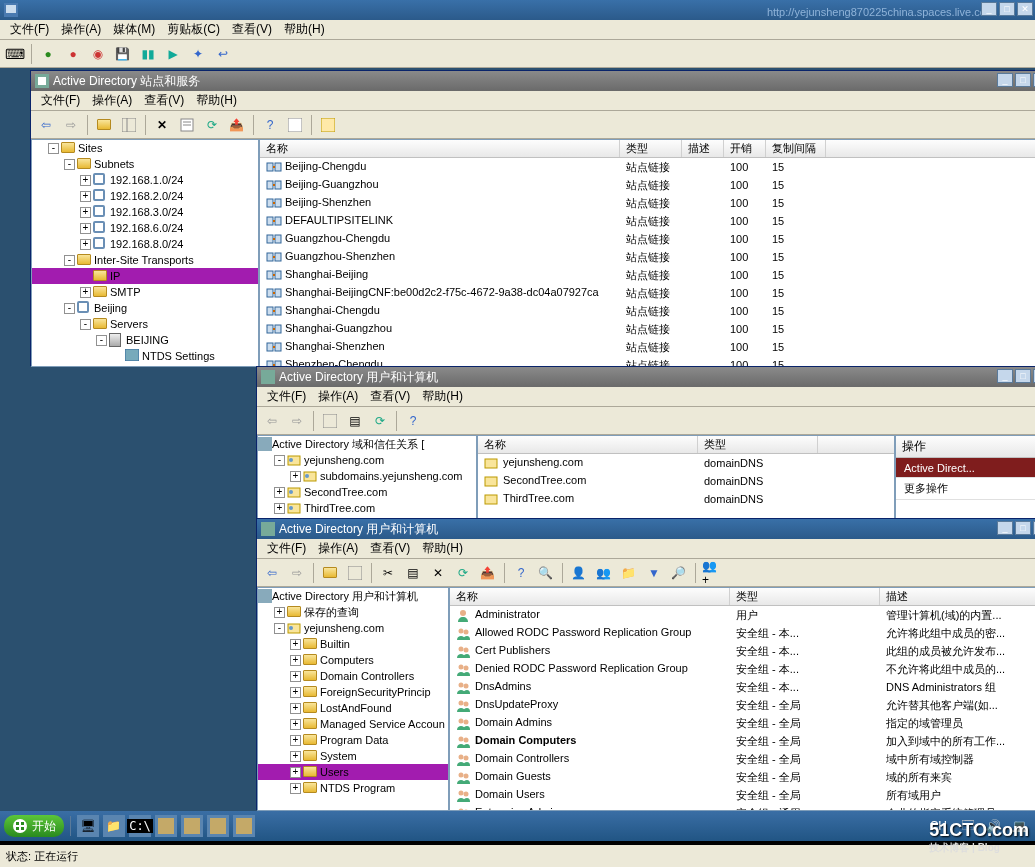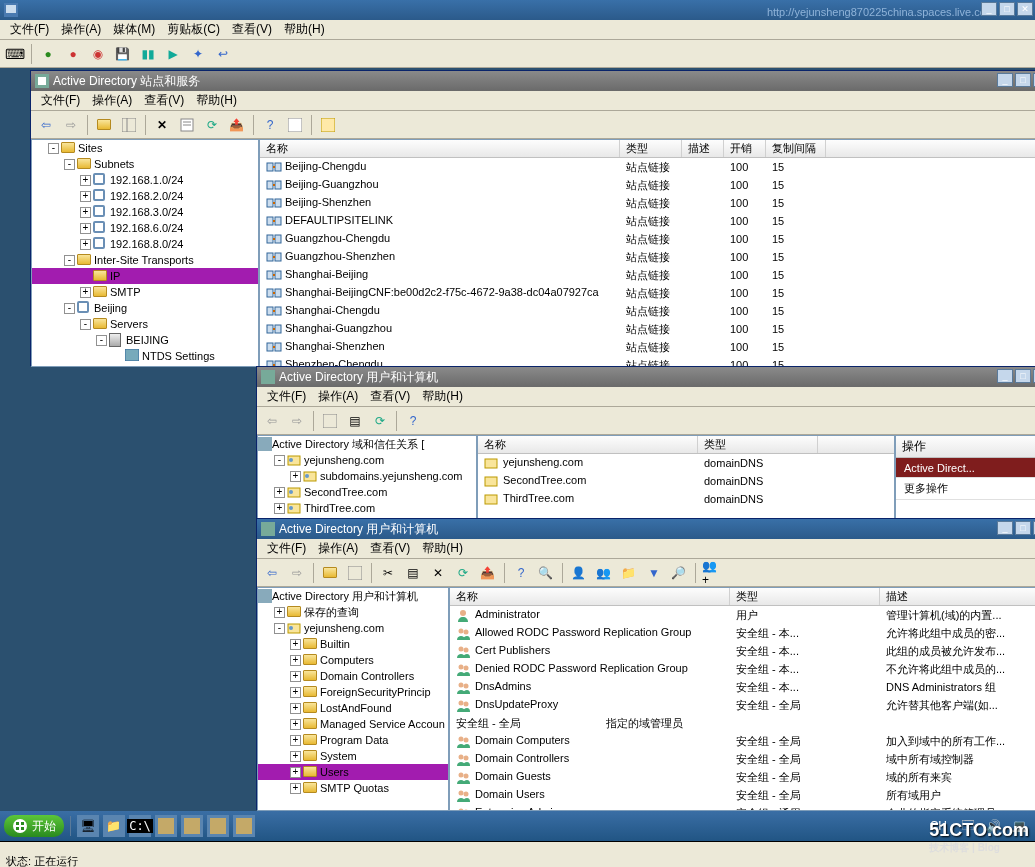--- a/index.html
+++ b/index.html
@@ -25,21 +25,21 @@
 .listhead{background:linear-gradient(#fdfdfd,#e8e8e8);border-bottom:1px solid #c0c0c0;height:18px;display:flex;}
 .listhead .col{border-right:1px solid #d0d0d0;padding:1px 6px;font-size:11px;}
 .list{background:#fff;overflow:auto;}
 .list .row{height:18px;display:flex;align-items:center;font-size:11px;}
 .list .cell{padding:0 6px;overflow:hidden;white-space:nowrap;}
 .linkico{width:16px;height:14px;display:inline-block;vertical-align:middle;margin-right:3px;}
 .watermark-url{position:absolute;right:40px;top:2px;color:#8fb3d9;font-size:11px;}
 .logo51{position:absolute;right:6px;bottom:12px;color:#fff;font-weight:bold;font-size:13px;}
 .taskbar{position:absolute;bottom:26px;left:0;right:0;height:30px;background:linear-gradient(#3a6ea5,#215584);display:flex;align-items:center;padding:0 4px;gap:4px;}
 .startbtn{background:linear-gradient(#5cc639,#2a8a1e);border-radius:10px;height:22px;padding:2px 8px;color:#fff;display:flex;align-items:center;font-size:12px;gap:4px;}
-.statusbar{position:absolute;bottom:0;left:0;right:0;height:26px;background:#ece9d8;border-top:1px solid #000000;padding:12px 6px;font-size:11px;}
+.statusbar{position:absolute;bottom:0;left:0;right:0;height:26px;background:#ece9d8;border-top:4px solid #000000;padding:4px 6px;font-size:11px;}
 .subwin{position:absolute;background:#ece9d8;border:1px solid #0a246a;margin-left:24px;}
 .actions-panel{background:#fff;border:1px solid #7f9db9;}
 .act-head{background:linear-gradient(#fdfdfd,#e8e8e8);padding:2px 6px;border-bottom:1px solid #c0c0c0;}
 .act-row{padding:3px 8px;border-bottom:1px solid #e0e0e0;font-size:11px;display:flex;justify-content:space-between;align-items:center;}
 .act-blue{background:#7f1d1d;color:#fff;}
 .tbico{font-size:14px;}
 svg{display:block;}
 .selrow{background:#a21caf;}
 </style>
 </head>
@@ -730,21 +730,21 @@
           <span class="sp"></span>
           <span class="ex">+</span>
           <span class="ic"><span class="folder"></span></span>
           <span>Users</span>
         </div>
         <div class="node">
           <span class="sp"></span>
           <span class="sp"></span>
           <span class="ex">+</span>
           <span class="ic"><span class="folder"></span></span>
-          <span>SMTP Quotas</span>
+          <span>NTDS Program</span>
         </div>
       </div>
   <div class="pane" style="flex:1;display:flex;flex-direction:column;">
    <div class="listhead" id="w3cols">
           <div class="col" style="width: 280px;">名称</div>
           <div class="col" style="width: 150px;">类型</div>
           <div class="col" style="width: 170px;">描述</div>
         </div>
    <div class="list" style="flex:1;overflow-y:scroll;" id="w3rows">
           <div class="row">
@@ -799,25 +799,31 @@
             <div class="cell" style="width: 280px;"><span class="linkico"><svg width="14" height="14">
                   <circle cx="5" cy="5" r="2.5" fill="#e8b088"></circle>
                   <circle cx="10" cy="6" r="2.5" fill="#e8b088"></circle>
                   <path d="M1 14c0-3 2-4 4-4s4 1 4 4z" fill="#4a7"></path>
                   <path d="M7 14c0-3 2-4 4-4s3 1 3 4z" fill="#4a7"></path>
                 </svg></span>DnsUpdateProxy</div>
             <div class="cell" style="width: 150px;">安全组 - 全局</div>
             <div class="cell" style="width: 170px;">允许替其他客户端(如...</div>
           </div>
           <div class="row">
+            <div class="cell" style="width: 280px;"><span class="linkico"><svg width="14" height="14">
+                  <circle cx="5" cy="5" r="2.5" fill="#e8b088"></circle>
+                  <circle cx="10" cy="6" r="2.5" fill="#e8b088"></circle>
+                  <path d="M1 14c0-3 2-4 4-4s4 1 4 4z" fill="#4a7"></path>
+                  <path d="M7 14c0-3 2-4 4-4s3 1 3 4z" fill="#4a7"></path>
+                </svg></span>Domain Admins</div>
             <div class="cell" style="width: 150px;">安全组 - 全局</div>
             <div class="cell" style="width: 170px;">指定的域管理员</div>
           </div>
           <div class="row">
-            <div class="cell" style="width: 280px;"><span class="linkico"><svg width="14" height="14">
+            <div class="cell" style="width: 280px; font-weight: bold;"><span class="linkico"><svg width="14" height="14">
                   <circle cx="5" cy="5" r="2.5" fill="#e8b088"></circle>
                   <circle cx="10" cy="6" r="2.5" fill="#e8b088"></circle>
                   <path d="M1 14c0-3 2-4 4-4s4 1 4 4z" fill="#4a7"></path>
                   <path d="M7 14c0-3 2-4 4-4s3 1 3 4z" fill="#4a7"></path>
                 </svg></span>Domain Computers</div>
             <div class="cell" style="width: 150px;">安全组 - 全局</div>
             <div class="cell" style="width: 170px;">加入到域中的所有工作...</div>
           </div>
           <div class="row">
             <div class="cell" style="width: 280px;"><span class="linkico"><svg width="14" height="14">

